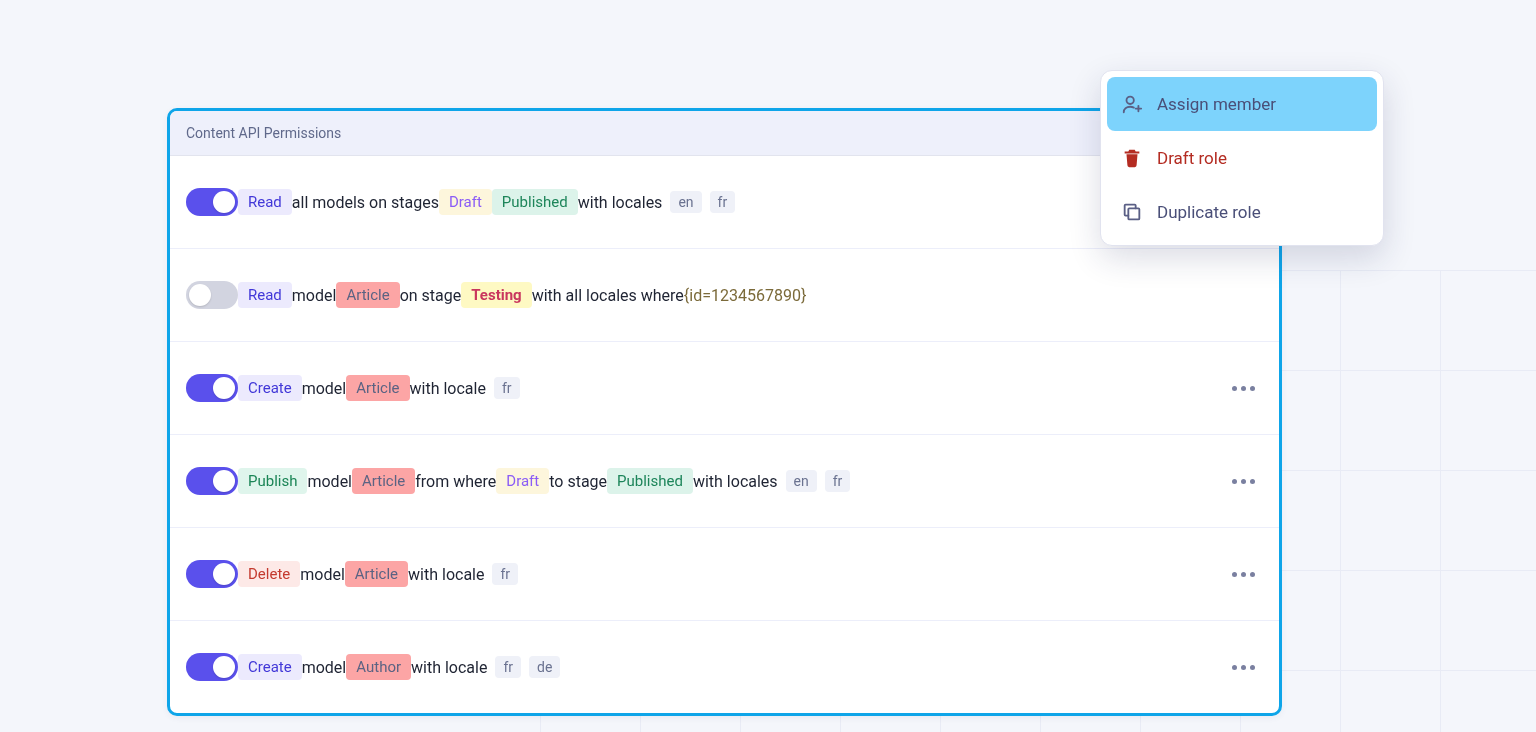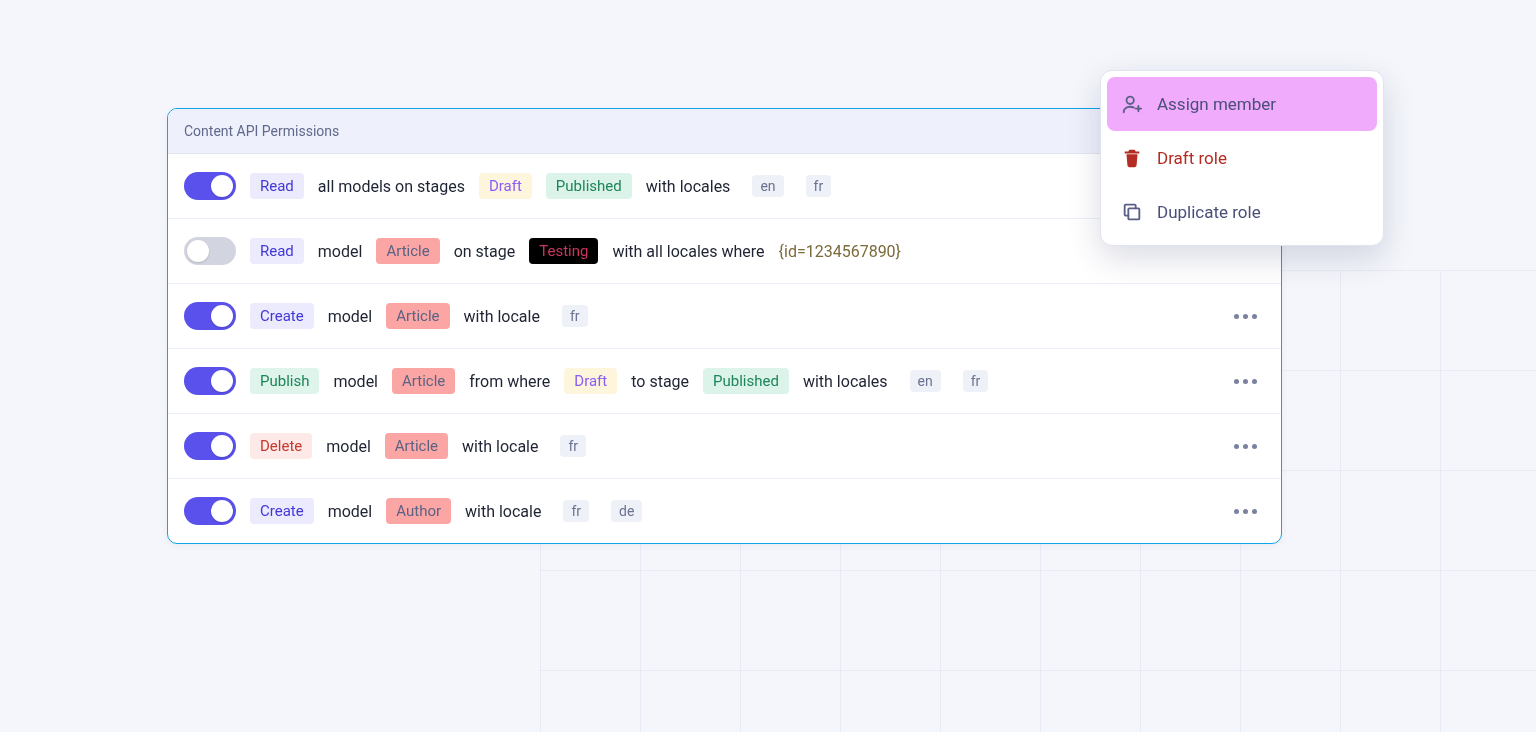--- a/index.html
+++ b/index.html
@@ -22,43 +22,43 @@
     opacity: 0.6;
     pointer-events: none;
   }
 
   .panel {
     position: absolute;
     top: 108px;
     left: 167px;
     width: 1115px;
     background: #fff;
-    border: 1px solid #0ea5e9;
+    border: 3px solid #0ea5e9;
     border-radius: 10px;
     box-shadow: 0 2px 6px rgba(60,70,120,.06);
     overflow: hidden;
   }
   .panel::after{
     content:"";
     position:absolute; left:0; right:0; bottom:-6px; height:6px;
     background: rgba(99,102,241,.12);
     border-bottom-left-radius:10px; border-bottom-right-radius:10px;
   }
   .panel-header {
     padding: 14px 16px;
     border-bottom: 1px solid #e2e4ee;
     background: #eef0fb;
     font-size: 14px;
     color: #60698b;
   }
   .row {
     display: flex;
     align-items: center;
-    gap: 14px;
-    padding: 18px 16px;
+    gap: 0;
+    padding: 32px 16px;
     border-bottom: 1px solid #eceefa;
     font-size: 16px;
     color: #1f2433;
     position: relative;
   }
   .row:last-child { border-bottom: none; }
 
   .toggle {
     width: 52px; height: 28px;
     border-radius: 14px;
@@ -88,21 +88,21 @@
     font-size: 15px;
     font-weight: 400;
   }
   .pill-action-indigo { background: #eceafd; color: #4238d8; }
   .pill-action-green  { background: #dff5ec; color: #1b8556; }
   .pill-action-red    { background: #fde9e7; color: #c43a2f; }
   .pill-model         { background: #fca5a5; color: #5b6383; }
   .pill-locale        { background: #eff1f8; color: #6a7290; font-size:14px; padding:3px 8px;margin-left:8px;}
   .pill-stage-draft   { background: #fdf6dc; color: #8b5cf6; }
   .pill-stage-pub     { background: #dcf3ea; color: #1d855a; }
-  .pill-stage-test    { background: #000000; color: #c9365e; }
+  .pill-stage-test    { background: #fef9c3; color: #c9365e; font-weight: bold; }
 
   .txt { white-space: nowrap; color:#1f2433; }
   .condition { color:#7b6a3a; }
 
   .ellipsis-btn {
     margin-left: auto;
     display: flex; gap:4px;
     padding: 8px;
     border-radius: 6px;
     cursor: pointer;
@@ -126,21 +126,21 @@
   .menu-item {
     display: flex;
     align-items: center;
     gap: 14px;
     padding: 16px 14px;
     border-radius: 8px;
     cursor: pointer;
     font-size: 17px;
     color: #4a4f78;
   }
-  .menu-item.highlight { background: #f0abfc; }
+  .menu-item.highlight { background: #7dd3fc; }
   .menu-item.danger { color: #b42c22; }
   .menu-item.danger .mi-icon { color:#b42c22; }
   .mi-icon { width:22px; height:22px; flex-shrink:0; color:#5a5f85; }
   .mi-icon svg{ width:100%; height:100%; display:block; }
 </style>
 </head>
 <body>
 
 <div class="bg-grid"></div>
 

